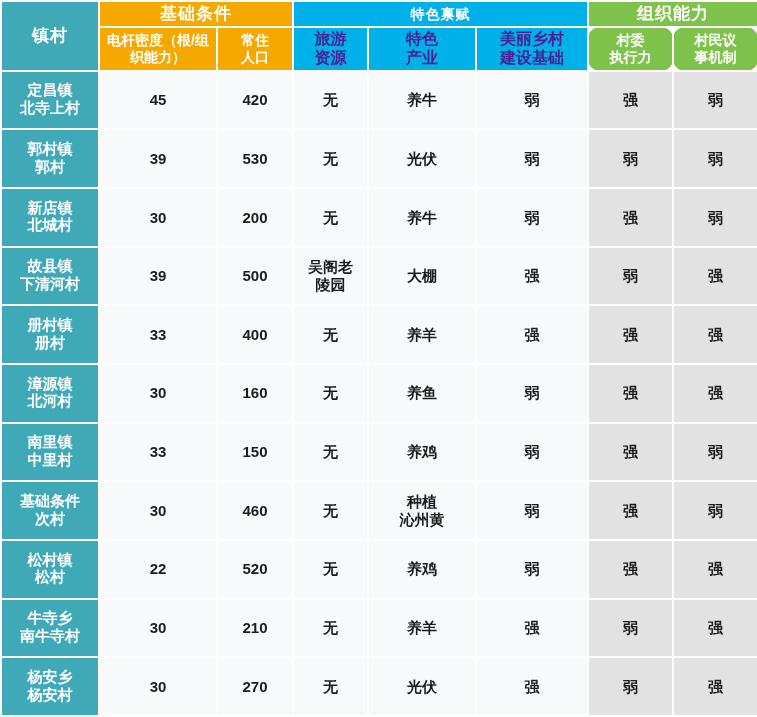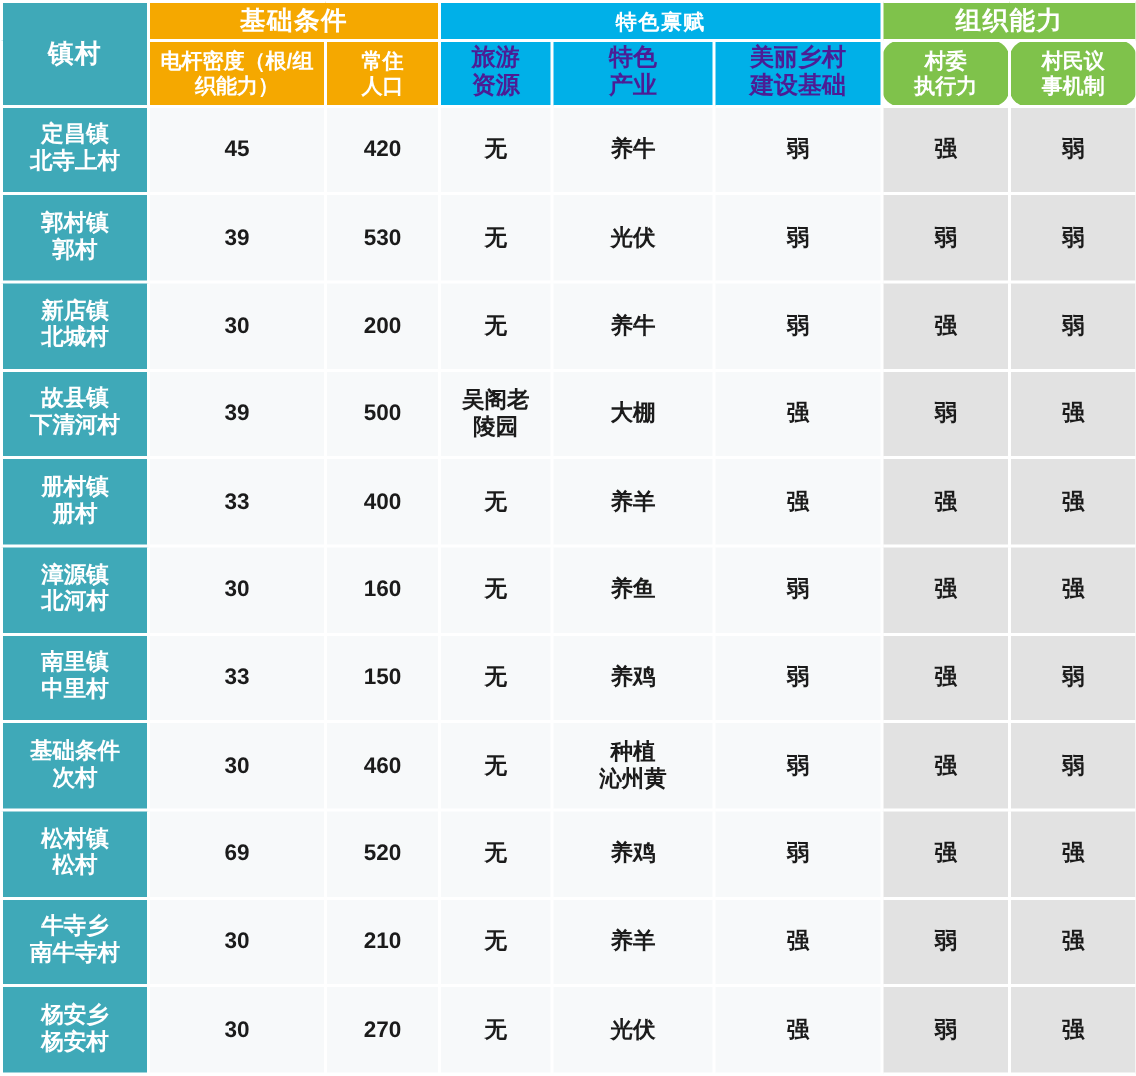--- a/index.html
+++ b/index.html
@@ -222,21 +222,21 @@
         <td class="cell-light two-line">无</td>
         <td class="cell-light two-line">种植
 沁州黄</td>
         <td class="cell-light">弱</td>
         <td class="cell-gray">强</td>
         <td class="cell-gray">弱</td>
       </tr>
       <tr>
         <td class="cell-village two-line">松村镇
 松村</td>
-        <td class="cell-light">69</td>
+        <td class="cell-light">22</td>
         <td class="cell-light">520</td>
         <td class="cell-light two-line">无</td>
         <td class="cell-light two-line">养鸡</td>
         <td class="cell-light">弱</td>
         <td class="cell-gray">强</td>
         <td class="cell-gray">强</td>
       </tr>
       <tr>
         <td class="cell-village two-line">牛寺乡
 南牛寺村</td>

